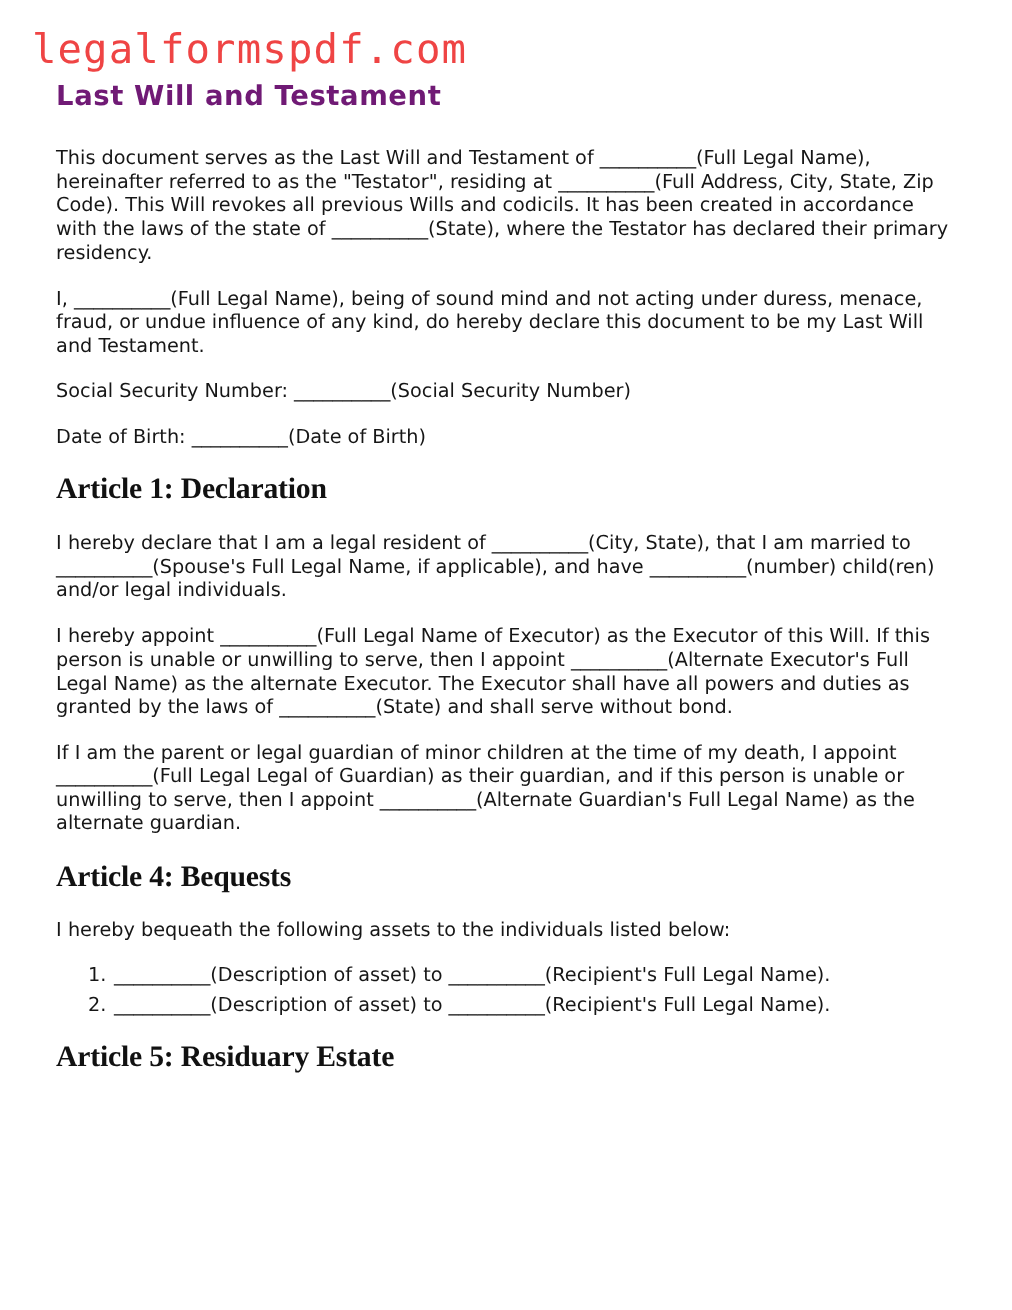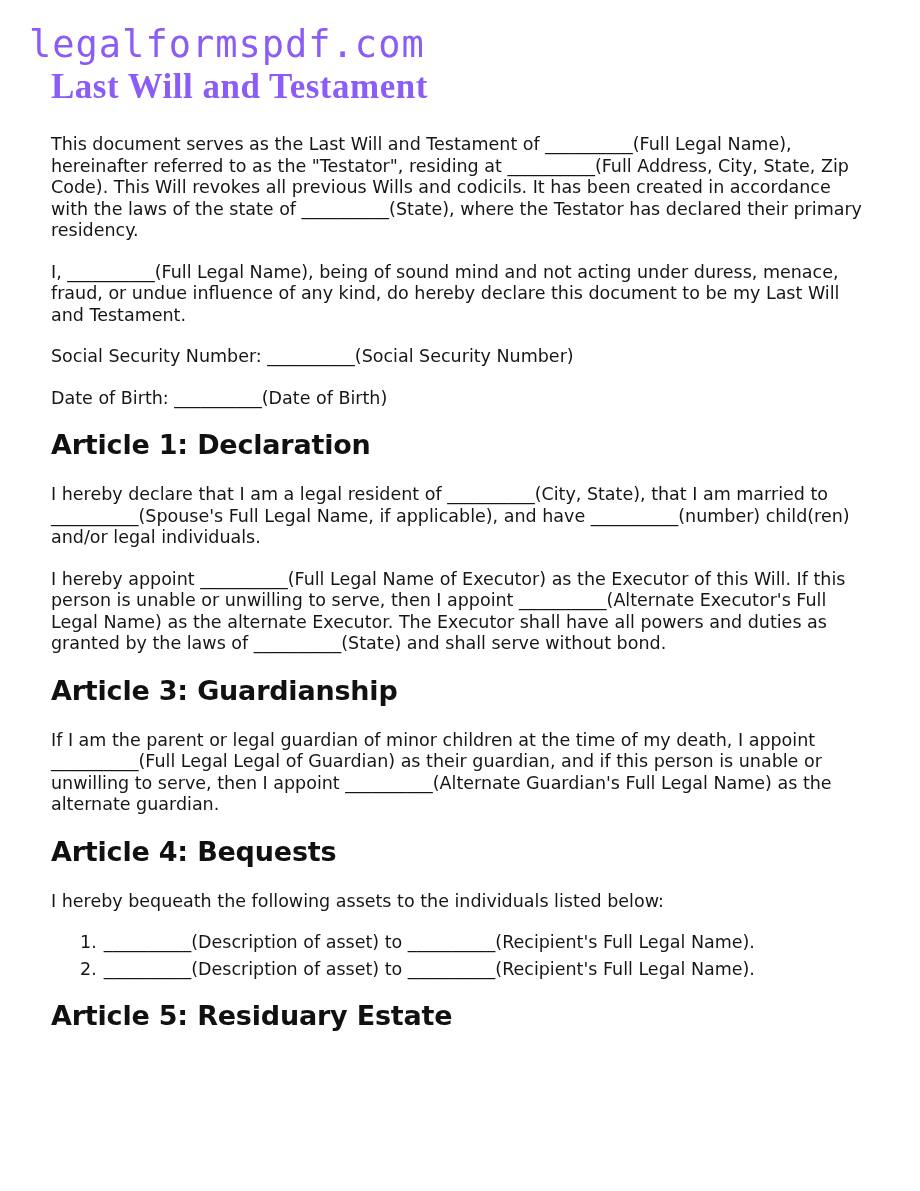--- a/index.html
+++ b/index.html
@@ -21,40 +21,40 @@
     font-size: 17.5px;
     line-height: 21.5px;
     color: #161616;
     background: #ffffff;
   }
   .logo {
     font-family: "DejaVu Sans Mono", "Liberation Mono", monospace;
     font-size: 37px;
     line-height: 38px;
     letter-spacing: 1px;
-    color: #8b5cf6;
+    color: #ef4444;
     margin-left: -22px;
     white-space: nowrap;
   }
   h1.title {
-    font-size: 35px;
+    font-size: 25px;
     line-height: 38px;
     font-weight: 700;
     letter-spacing: 0.5px;
-    color: #8b5cf6;
+    color: #701a75;
     margin: 4px 0 28px 0;
-    font-family: Liberation Serif, serif;
   }
   h2.article-heading {
     font-size: 27px;
     line-height: 31px;
     font-weight: 700;
     letter-spacing: -0.2px;
     color: #111111;
     margin: 18px 0 24px 0;
+    font-family: Liberation Serif, serif;
   }
   p.body-text {
     margin: 20px 0;
   }
   b { font-weight: 400; }
   ol.bequest-list {
     list-style: none;
     margin: 20px 0;
     padding: 0 0 0 24px;
   }
@@ -81,21 +81,20 @@
 
   <p class="body-text"><span>Social Security Number: </span><b>__________(Social Security Number)</b></p>
 
   <p class="body-text"><span>Date of Birth: </span><b>__________(Date of Birth)</b></p>
 
   <h2 class="article-heading">Article 1: Declaration</h2>
   <p class="body-text"><span>I hereby declare that I am a legal resident of </span><b>__________(City, State)</b><span>, that I am married to </span><b>__________(Spouse's Full Legal Name, if applicable)</b><span>, and have </span><b>__________(number)</b><span> child(ren) and/or legal individuals.</span></p>
 
   <p class="body-text"><span>I hereby appoint </span><b>__________(Full Legal Name of Executor)</b><span> as the Executor of this Will. If this person is unable or unwilling to serve, then I appoint </span><b>__________(Alternate Executor's Full Legal Name)</b><span> as the alternate Executor. The Executor shall have all powers and duties as granted by the laws of </span><b>__________(State)</b><span> and shall serve without bond.</span></p>
 
-  <h2 class="article-heading">Article 3: Guardianship</h2>
   <p class="body-text"><span>If I am the parent or legal guardian of minor children at the time of my death, I appoint </span><b>__________(Full Legal Legal of Guardian)</b><span> as their guardian, and if this person is unable or unwilling to serve, then I appoint </span><b>__________(Alternate Guardian's Full Legal Name)</b><span> as the alternate guardian.</span></p>
 
   <h2 class="article-heading">Article 4: Bequests</h2>
   <p class="body-text"><span>I hereby bequeath the following assets to the individuals listed below:</span></p>
 
   <ol class="bequest-list">
     <li>
       <span class="marker">1.</span><span><span>__________(Description of asset) to </span><b>__________(Recipient's Full Legal Name)</b><span>.</span></span>
     </li>
     <li>

